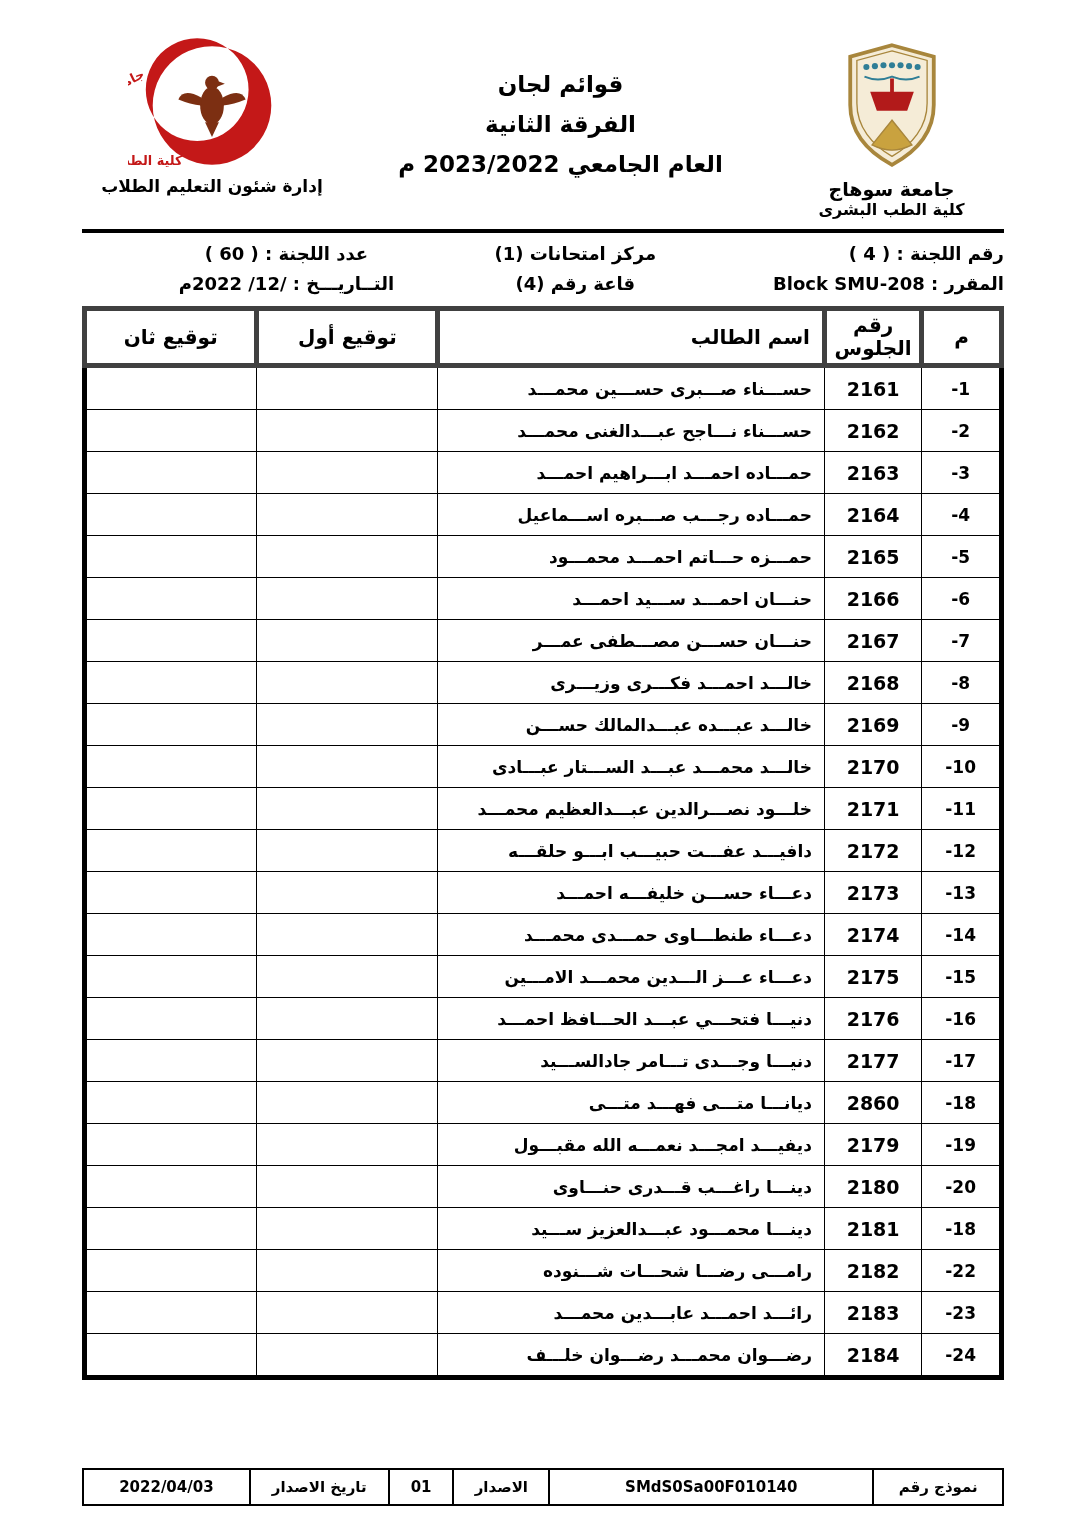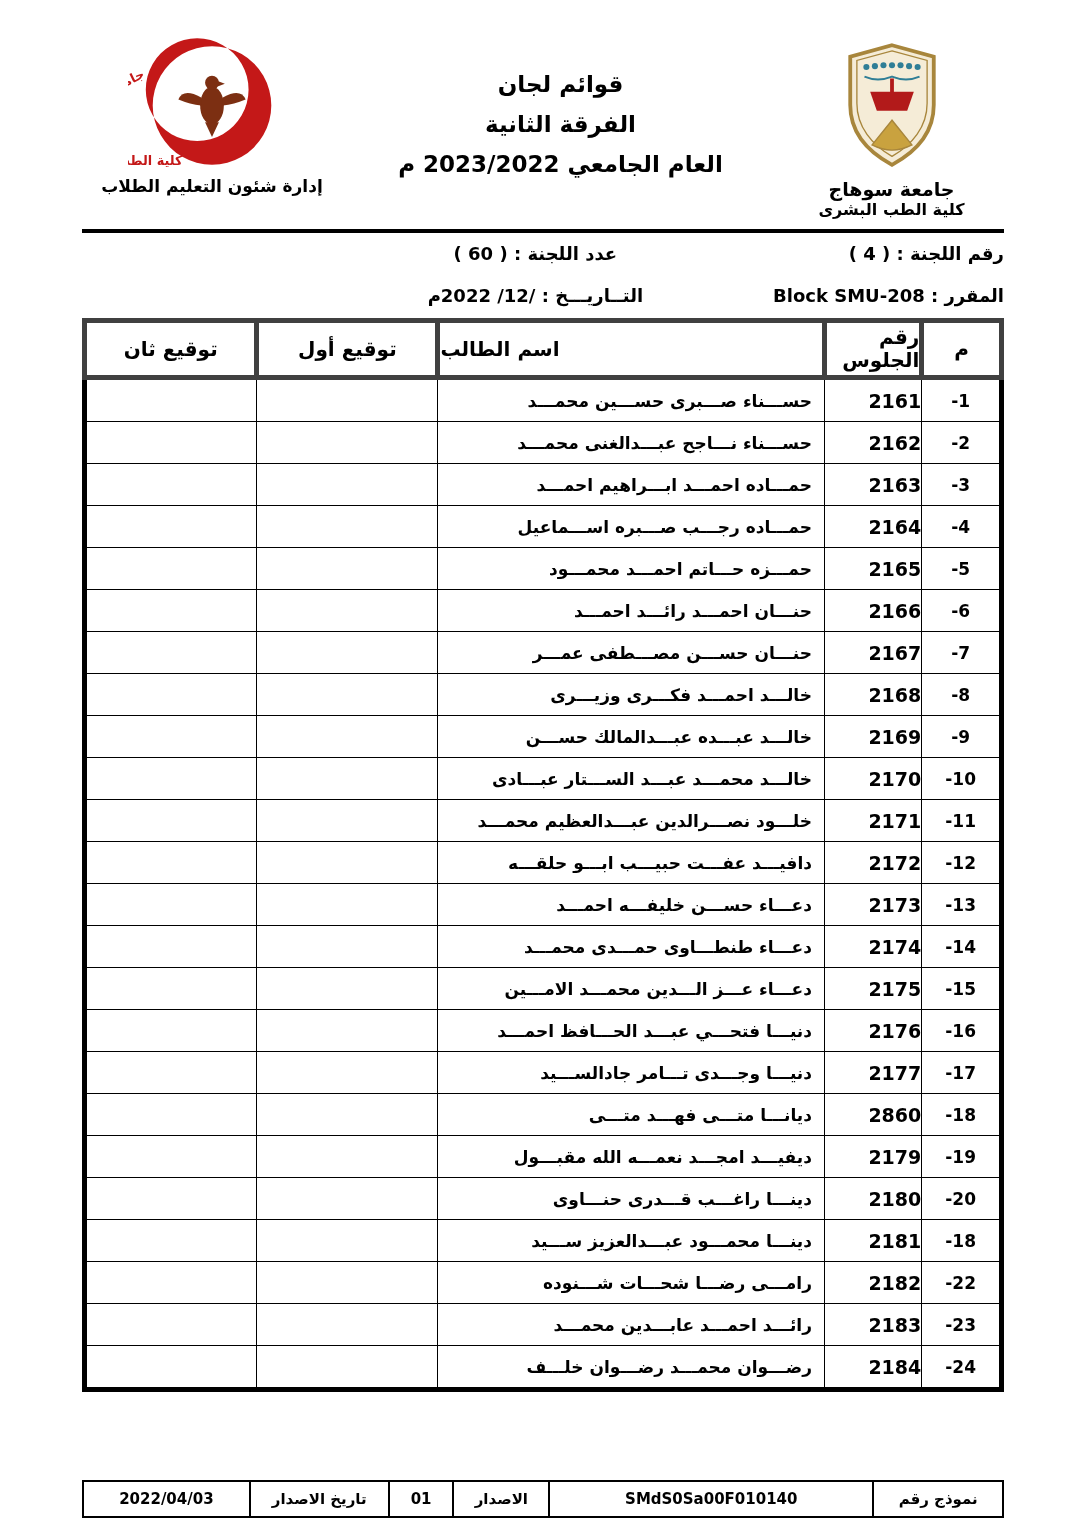--- a/index.html
+++ b/index.html
@@ -15,32 +15,32 @@
   .org-block { width: 225px; text-align: center; padding-top: 6px; }
   .org-name { font-size: 19px; margin-top: 2px; }
   .org-faculty { font-size: 16px; }
   .titles { flex: 1; text-align: center; padding-top: 30px; }
   .title-line { font-size: 23px; line-height: 40px; }
   .crest-block { width: 260px; text-align: center; padding-top: 2px; }
   .crest-caption { font-size: 17px; margin-top: 2px; }
 
   
   .info { display: flex; padding: 10px 0 12px; }
-  .info-col { display: flex; flex-direction: column; gap: 21px; font-size: 18px; }
+  .info-col { display: flex; flex-direction: column; gap: 9px; font-size: 18px; }
   .info-right { width: 33%; }
   .info-center { width: 27%; text-align: center; }
   .info-left { width: 40%; text-align: center; padding-left: 40px; box-sizing: border-box; }
 
   
   table.students { width: 100%; border-collapse: collapse; border: 5px solid #000; table-layout: fixed; }
   table.students th { border: 5px solid #404040; font-size: 20px; height: 52px; padding: 0; }
   table.students td { border: 1.5px solid #000; height: 41px; padding: 0; }
   th.h-seat { line-height: 1.15; font-size: 19px; }
   .c-idx  { width: 8.5%;  text-align: center; font-size: 17px; }
-  .c-seat { width: 10.5%; text-align: right; font-size: 19px; }
+  .c-seat { width: 10.5%; text-align: center; font-size: 19px; }
   .c-name { width: 42%;    font-size: 17px; padding-right: 12px !important; }
   .c-sig1 { width: 20%; }
   .c-sig2 { width: 19%; }
 
   
   table.footerbar { width: 100%; border-collapse: collapse; margin-top: 88px; }
   table.footerbar td { border: 2px solid #000; height: 34px; font-size: 15px; text-align: center; padding: 0 20px; margin-left: 39px; }
   .f-label { width: 14%; }
   .f-code { width: 35%; font-size: 16px; }
   .f-issue-label { width: 8%; }
@@ -95,32 +95,36 @@
       </svg>
       <div class="crest-caption">إدارة شئون التعليم الطلاب</div>
     </div>
   </div>
 
   <div class="info">
     <div class="info-col info-right">
       <div>رقم اللجنة : ( 4 )</div>
       <div>المقرر : Block SMU-208</div>
     </div>
+    <div class="info-col info-center">
+      <div>مركز امتحانات (1)</div>
+      <div>قاعة رقم (4)</div>
+    </div>
     <div class="info-col info-left">
       <div>عدد اللجنة : ( 60 )</div>
       <div>التــاريـــخ :   /12/ 2022م</div>
     </div>
   </div>
 
   <table class="students">
     <thead>
       <tr>
         <th class="c-idx">م</th>
         <th class="c-seat h-seat">رقم الجلوس</th>
-        <th class="c-name" style="text-align:left;padding-right:0">اسم الطالب</th>
+        <th class="c-name" style="text-align:right;padding-right:0">اسم الطالب</th>
         <th class="c-sig1">توقيع أول</th>
         <th class="c-sig2">توقيع ثان</th>
       </tr>
     </thead>
     <tbody>
         <tr>
           <td class="c-idx">1-</td>
           <td class="c-seat">2161</td>
           <td class="c-name">حســـناء صـــبرى حســـين محمـــد</td>
           <td class="c-sig1"></td>
@@ -150,21 +154,21 @@
         <tr>
           <td class="c-idx">5-</td>
           <td class="c-seat">2165</td>
           <td class="c-name">حمـــزه حـــاتم احمـــد محمـــود</td>
           <td class="c-sig1"></td>
           <td class="c-sig2"></td>
         </tr>
         <tr>
           <td class="c-idx">6-</td>
           <td class="c-seat">2166</td>
-          <td class="c-name">حنـــان احمـــد رائـــد احمـــد</td>
+          <td class="c-name">حنـــان احمـــد ســـيد احمـــد</td>
           <td class="c-sig1"></td>
           <td class="c-sig2"></td>
         </tr>
         <tr>
           <td class="c-idx">7-</td>
           <td class="c-seat">2167</td>
           <td class="c-name">حنـــان حســـن مصـــطفى عمـــر</td>
           <td class="c-sig1"></td>
           <td class="c-sig2"></td>
         </tr>

